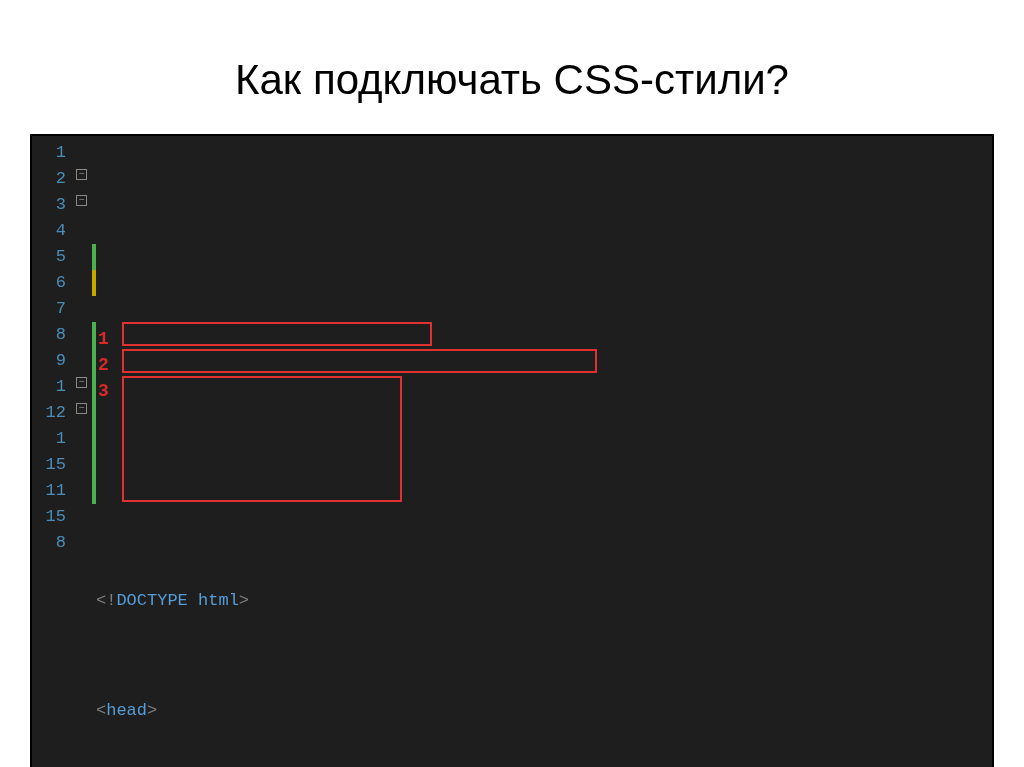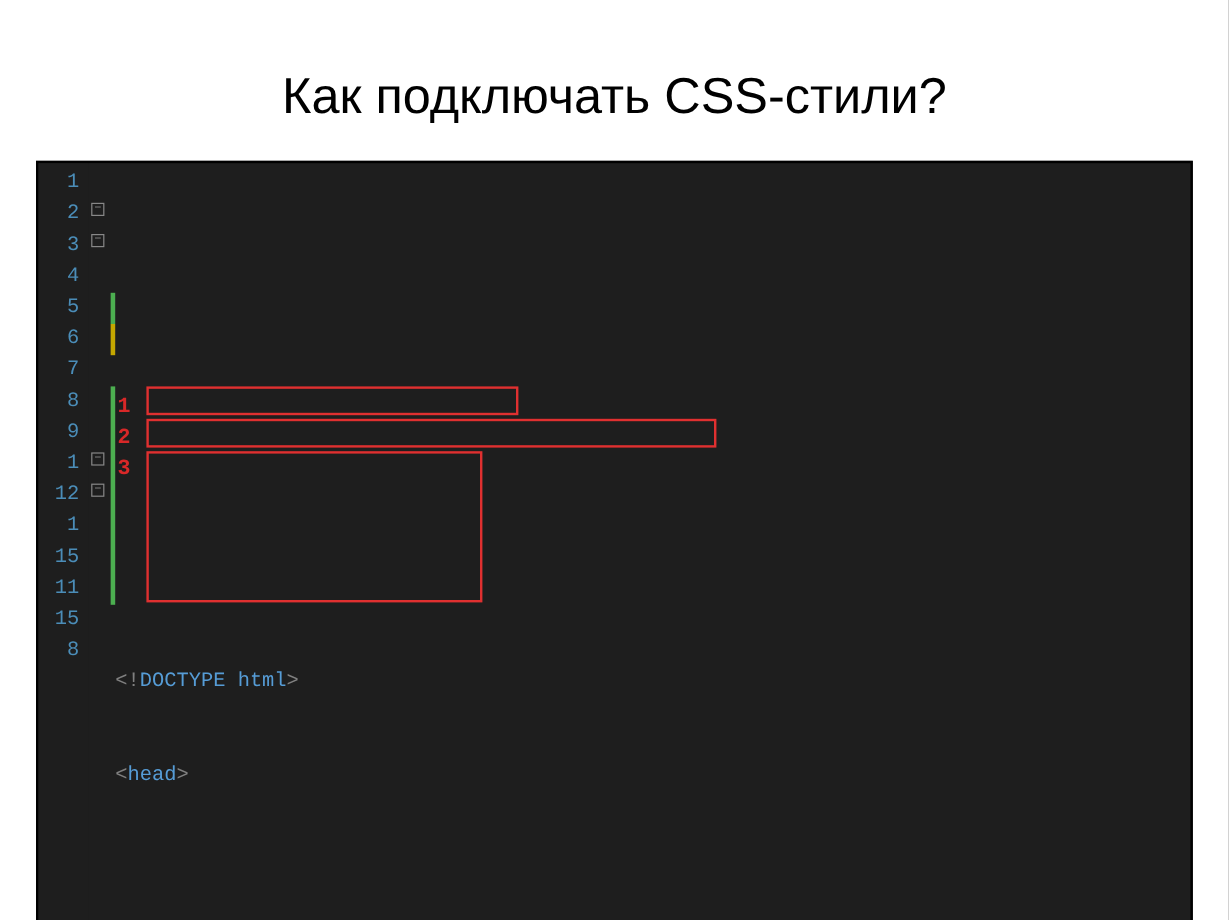--- a/index.html
+++ b/index.html
@@ -59,20 +59,21 @@
   flex: 1;
   padding: 4px 0;
   position: relative;
   white-space: pre;
   overflow: hidden;
 }
 .code-line {
   height: 26px;
   padding-left: 4px;
   position: relative;
+  margin-top: 32px;
 }
 .annot-numbers {
   position: absolute;
   left: 6px;
   color: #d82828;
   font-weight: bold;
   font-size: 18px;
   z-index: 5;
 }
 .c-gray { color: #808080; }

